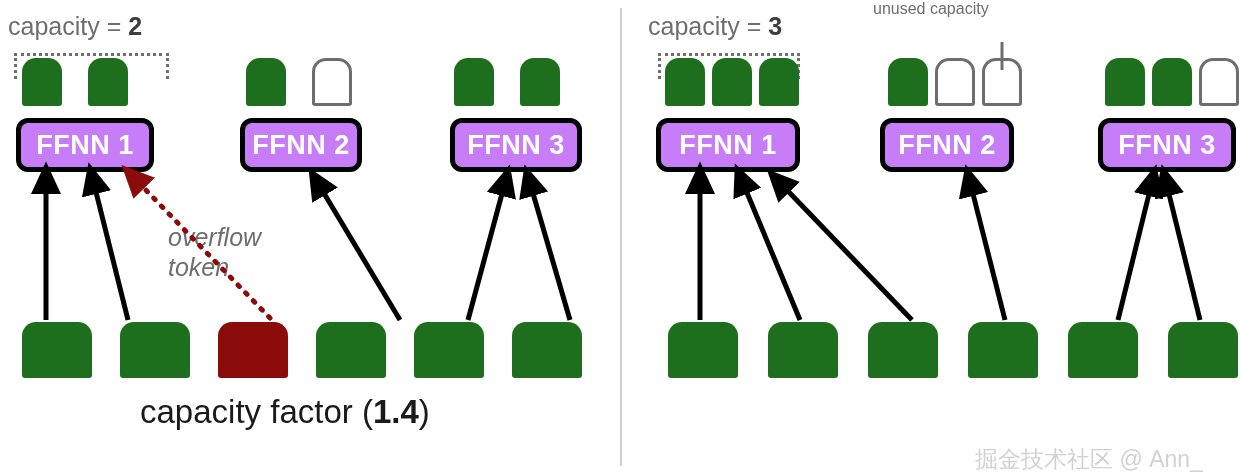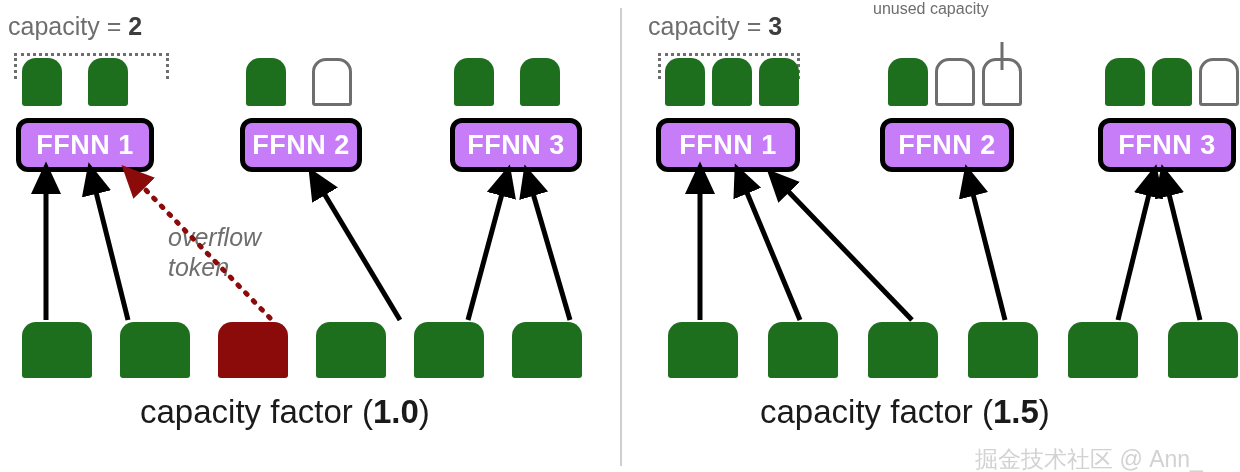--- a/index.html
+++ b/index.html
@@ -159,21 +159,21 @@
     </div>
 
     <div class="token green" style="left:22px;  top:322px;"></div>
     <div class="token green" style="left:120px; top:322px;"></div>
     <div class="token red" style="left:218px; top:322px;"></div>
     <div class="token green" style="left:316px; top:322px;"></div>
     <div class="token green" style="left:414px; top:322px;"></div>
     <div class="token green" style="left:512px; top:322px;"></div>
 
     <div class="caption" style="left:140px; top:393px;">
-      <span>capacity factor (</span><b>1.0</b><span>)</span>
+      <span>capacity factor (</span><b>1.4</b><span>)</span>
     </div>
   </div>
 
   <div class="panel" id="panel-right">
 
     <div class="cap-label" style="left:28px; top:12px;">
       <span>capacity = </span><b>3</b>
     </div>
     <div class="cap-bracket" style="left:38px; top:53px; width:142px; height:26px;"></div>
 
@@ -201,23 +201,20 @@
       <span>FFNN 3</span>
     </div>
 
     <div class="token green" style="left:48px;  top:322px;"></div>
     <div class="token green" style="left:148px; top:322px;"></div>
     <div class="token green" style="left:248px; top:322px;"></div>
     <div class="token green" style="left:348px; top:322px;"></div>
     <div class="token green" style="left:448px; top:322px;"></div>
     <div class="token green" style="left:548px; top:322px;"></div>
 
-    <div class="caption" style="left:140px; top:393px;">
-      <span>capacity factor (</span><b>1.5</b><span>)</span>
-    </div>
   </div>
 
   <div class="divider"></div>
 
   <div class="watermark" style="left:975px; top:444px;">掘金技术社区 @ Ann_</div>
 
   <svg class="overlay" viewBox="0 0 1240 472">
     <defs>
       <marker id="arrowBlack" markerWidth="7" markerHeight="7" refX="1.2" refY="3" orient="auto">
         <path d="M0,0 L6.5,3 L0,6 z" fill="#000000"></path>

